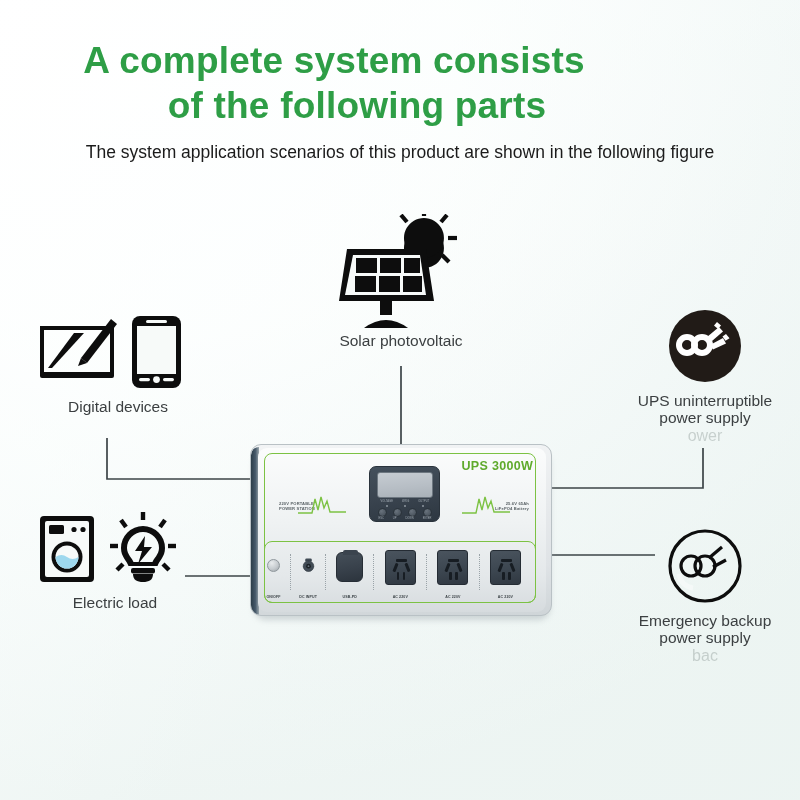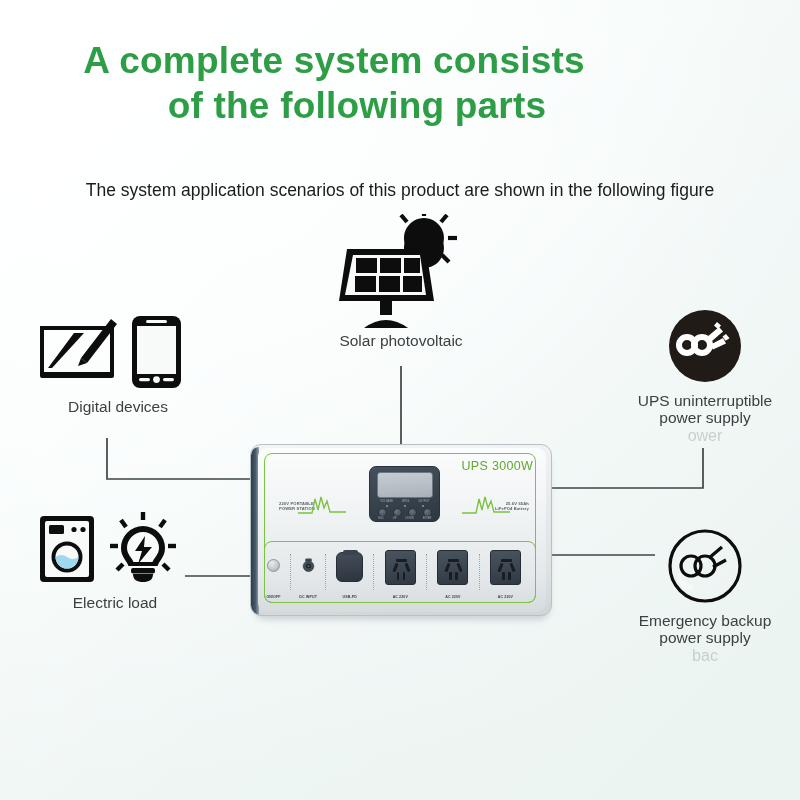--- a/index.html
+++ b/index.html
@@ -47,21 +47,20 @@
   .subtitle {
     position: absolute;
     left: 0;
     top: 142px;
     width: 800px;
     text-align: center;
     color: #1b1b1b;
     font-size: 17.5px;
     font-weight: normal;
     z-index: 5;
-    margin-top: 38px;
   }
 
   
   .node {
     position: absolute;
     z-index: 6;
     text-align: center;
   }
   .node .caption {
     color: #3b3f41;
@@ -137,21 +136,21 @@
     border: 1.6px solid #7cc243;
     border-radius: 8px;
     box-sizing: border-box;
   }
   .brand {
     position: absolute;
     right: 13px;
     top: 11px;
     color: #5faa2c;
     font-size: 12.5px;
-    font-weight: normal;
+    font-weight: bold;
     letter-spacing: 0.3px;
   }
   .side-label {
     position: absolute;
     color: #5a6266;
     font-size: 4.1px;
     line-height: 1.32;
     font-weight: bold;
     letter-spacing: 0.15px;
     white-space: nowrap;

